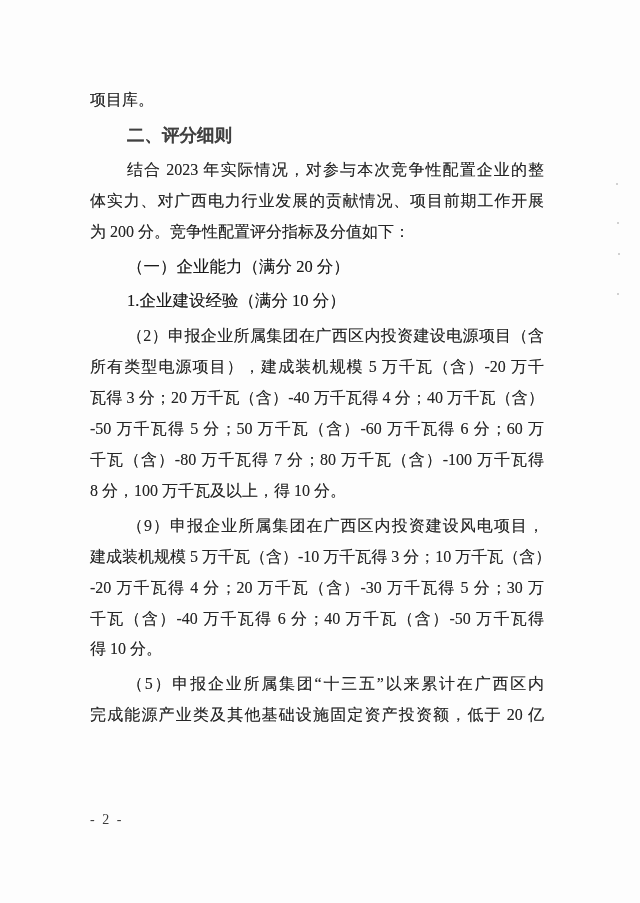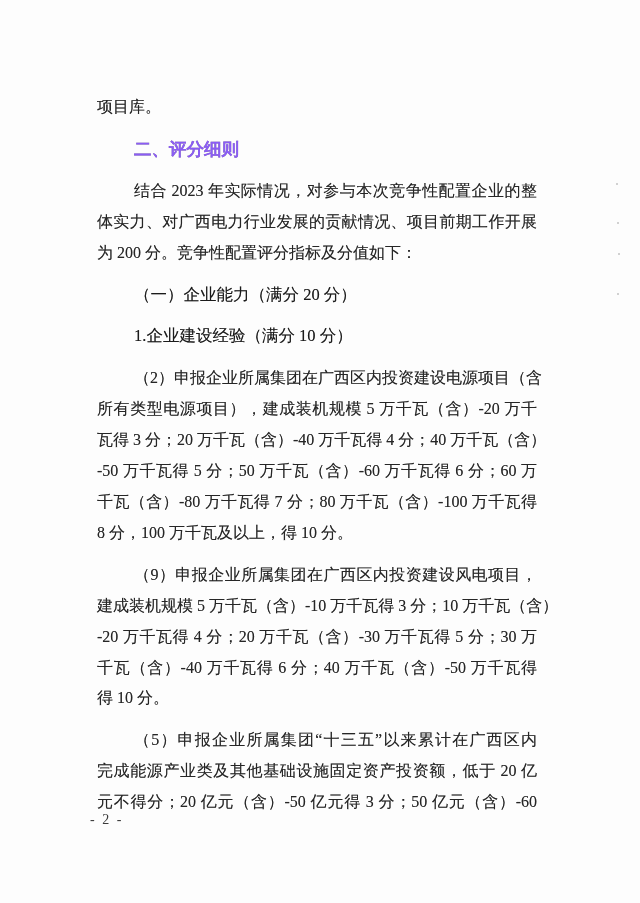--- a/index.html
+++ b/index.html
@@ -10,39 +10,39 @@
     background: #fdfdfd;
     overflow: hidden;
     font-family: "Liberation Serif", "DejaVu Serif", serif;
   }
   .text-col {
     position: absolute;
     left: 86px;
     top: 81px;
     width: 462px;
   }
-  .block { margin: 11px; padding: 0; }
+  .block { margin: 4px; padding: 0; }
   .ln {
     display: block;
     white-space: nowrap;
     text-align: justify;
     text-align-last: left;
     text-justify: inter-character;
     line-height: 30.9px;
     font-size: 16px;
     color: #262626;
     text-shadow: 0 0 0.4px rgba(40,40,40,0.45);
   }
   .ln.fill { text-align-last: justify; }
   .ln.indent { text-indent: 37px; }
   .h-sans .ln {
     font-family: Liberation Serif, serif;
     font-weight: 700;
     font-size: 17.5px;
-    color: #8b5cf6;
+    color: #404040;
     text-shadow: 0 0 0.5px rgba(20,20,20,0.5);
   }
   .h-serif .ln {
     font-weight: 400;
     font-size: 16.5px;
     color: #1b1b1b;
     text-shadow: 0 0 0.5px rgba(20,20,20,0.5);
   }
   .footer {
     position: absolute;
@@ -99,21 +99,20 @@
       <div class="block body">
         <div class="ln indent fill">（9）申报企业所属集团在广西区内投资建设风电项目，</div>
         <div class="ln fill">建成装机规模 5 万千瓦（含）-10 万千瓦得 3 分；10 万千瓦（含）</div>
         <div class="ln fill">-20 万千瓦得 4 分；20 万千瓦（含）-30 万千瓦得 5 分；30 万</div>
         <div class="ln fill">千瓦（含）-40 万千瓦得 6 分；40 万千瓦（含）-50 万千瓦得</div>
         <div class="ln">得 10 分。</div>
       </div>
       <div class="block body">
         <div class="ln indent fill">（5）申报企业所属集团“十三五”以来累计在广西区内</div>
         <div class="ln fill">完成能源产业类及其他基础设施固定资产投资额，低于 20 亿</div>
-        <div class="ln fill">元不得分；20 亿元（含）-50 亿元得 3 分；50 亿元（含）-60</div>
       </div>
     </div>
   <div class="footer">- 2 -</div>
   <div class="speck s1"></div>
   <div class="speck s2"></div>
   <div class="speck s3"></div>
   <div class="speck s4"></div>
 </div>
 
 </body></html>

